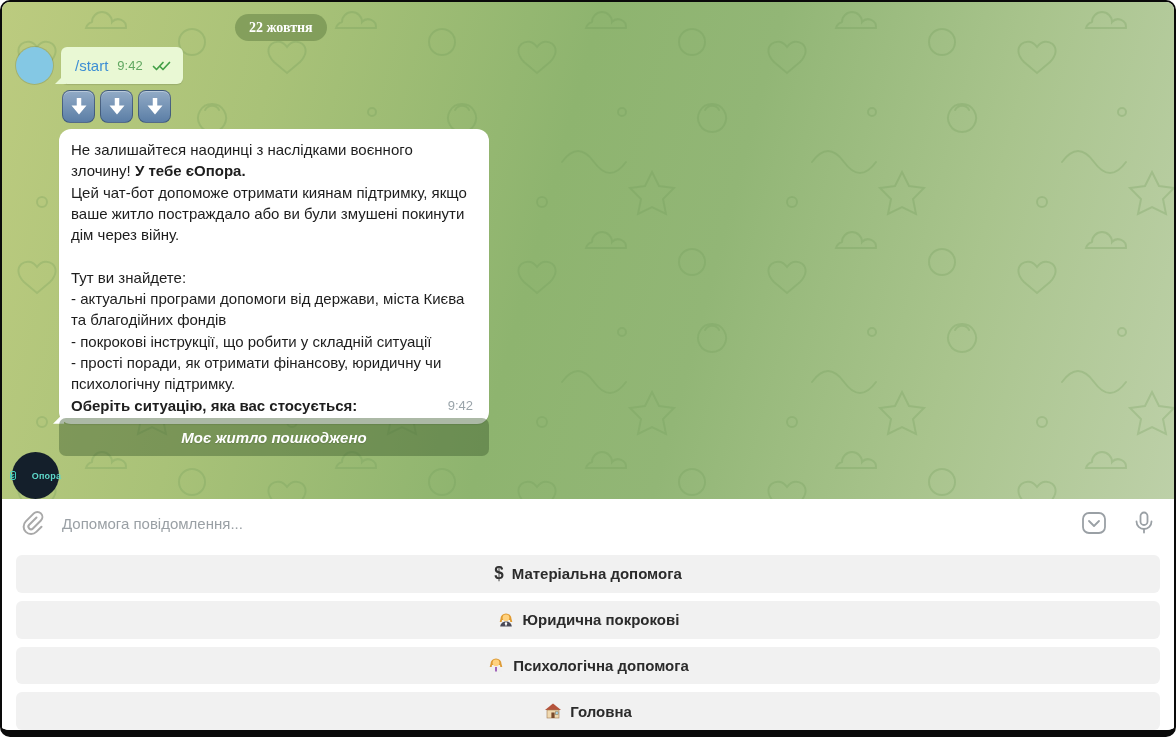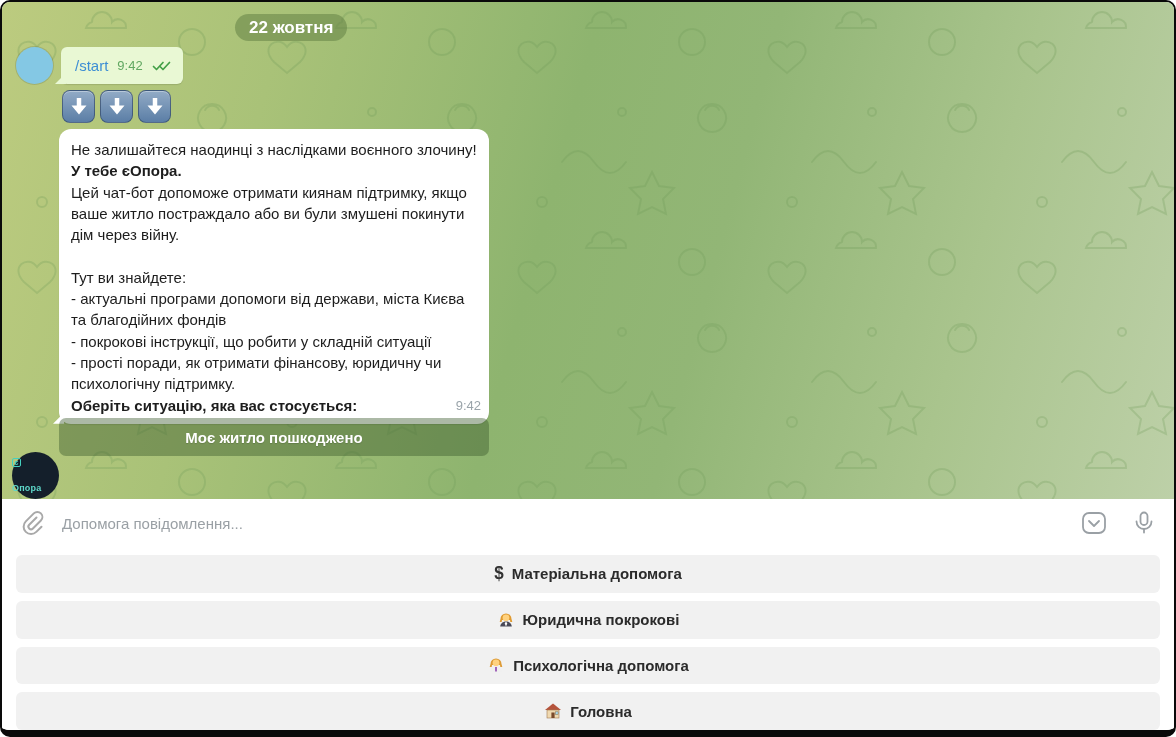--- a/index.html
+++ b/index.html
@@ -15,21 +15,21 @@
   .chat-area {
     position:absolute; left:0; top:0; width:100%; height:497px;
     background:linear-gradient(105deg,#bccb7f 0%,#a9c278 22%,#8eb46f 46%,#92b676 60%,#a9c48d 80%,#bdd0a8 100%);
     overflow:hidden;
   }
   .doodle-layer { position:absolute; inset:0; opacity:.5; }
 
   .date-badge {
     position:absolute; left:233px; top:12px; height:27px; padding:8px 14px;
     display:flex; align-items:center; border-radius:14px;
-    background:rgba(100,130,70,.55); color:#fff; font-size:17px; font-weight:600;
+    background:rgba(100,130,70,.55); color:#fff; font-size:14px; font-weight:600;font-family:Liberation Serif, serif;
   }
 
   .user-avatar {
     position:absolute; left:14px; top:45px; width:37px; height:37px;
     border-radius:50%; background:#84c8e4; box-shadow:0 0 0 1px rgba(0,0,0,.12);
   }
 
   .out-bubble {
     position:absolute; left:59px; top:45px; height:37px; padding:0 12px 0 14px;
     background:#e9f8d4; border-radius:6px; display:flex; align-items:center; gap:9px;
@@ -47,47 +47,48 @@
   .arrow-emoji {
     width:33px; height:33px; border-radius:8px;
     background:linear-gradient(#92abc6 0%,#5b7ea6 100%);
     border:1px solid rgba(35,55,85,.55);
     display:flex; align-items:center; justify-content:center;
     box-shadow:inset 0 1px 0 rgba(255,255,255,.35);
   }
 
   .bot-bubble {
     position:absolute; left:57px; top:127px; width:430px;
-    background:#ffffff; border-radius:12px; padding:10px 8px 8px 12px;
+    background:#ffffff; border-radius:12px; padding:10px 16px 8px 12px;
     box-shadow:0 1px 1px rgba(0,0,0,.12);
     font-size:15px; color:#1d1d1d; line-height:1.42;
   }
   .bot-bubble .tail {
     position:absolute; left:-6px; bottom:0; width:11px; height:11px;
     background:#ffffff; clip-path:polygon(0 100%,100% 0,100% 100%);
   }
   .bot-body { white-space:pre-line; margin-top:0; }
   .bot-footer { display:flex; justify-content:space-between; align-items:flex-end; }
   .bot-footer b { font-size:15px; }
   .in-time { color:#9aa4aa; font-size:13px; margin-left:8px; white-space:nowrap; }
 
   .inline-btn {
     position:absolute; left:57px; width:430px; height:38px;
     background:rgba(58,88,42,.42); border-radius:7px;
     display:flex; align-items:center; justify-content:center;
     color:#fff; font-size:15px; font-weight:600; cursor:pointer;
     text-shadow:0 1px 1px rgba(0,0,0,.15);
+    font-style:italic;
   }
   .inline-btn.b1 { top:416px; }
   .inline-btn.b2 { top:458px; }
 
   .bot-avatar {
     position:absolute; left:10px; top:450px; width:47px; height:47px;
-    border-radius:50%; background:#141f2b; display:flex; justify-content:center;
-    gap:16px; cursor:pointer;flex-direction:column;
+    border-radius:50%; background:#141f2b; display:flex; align-items:center; justify-content:center;
+    gap:16px; cursor:pointer;
   }
   .bot-avatar .logo-sq {
     width:9px; height:9px; border:1px solid #45d0c0; border-radius:2px;
     color:#45d0c0; font-size:7px; line-height:7px; text-align:center; font-weight:700;
   }
   .bot-avatar .logo-txt { color:#5ed8ca; font-size:9px; font-weight:600; letter-spacing:.2px; }
 
   
   .composer {
     position:absolute; left:0; top:497px; width:100%; height:48px; background:#fff;

